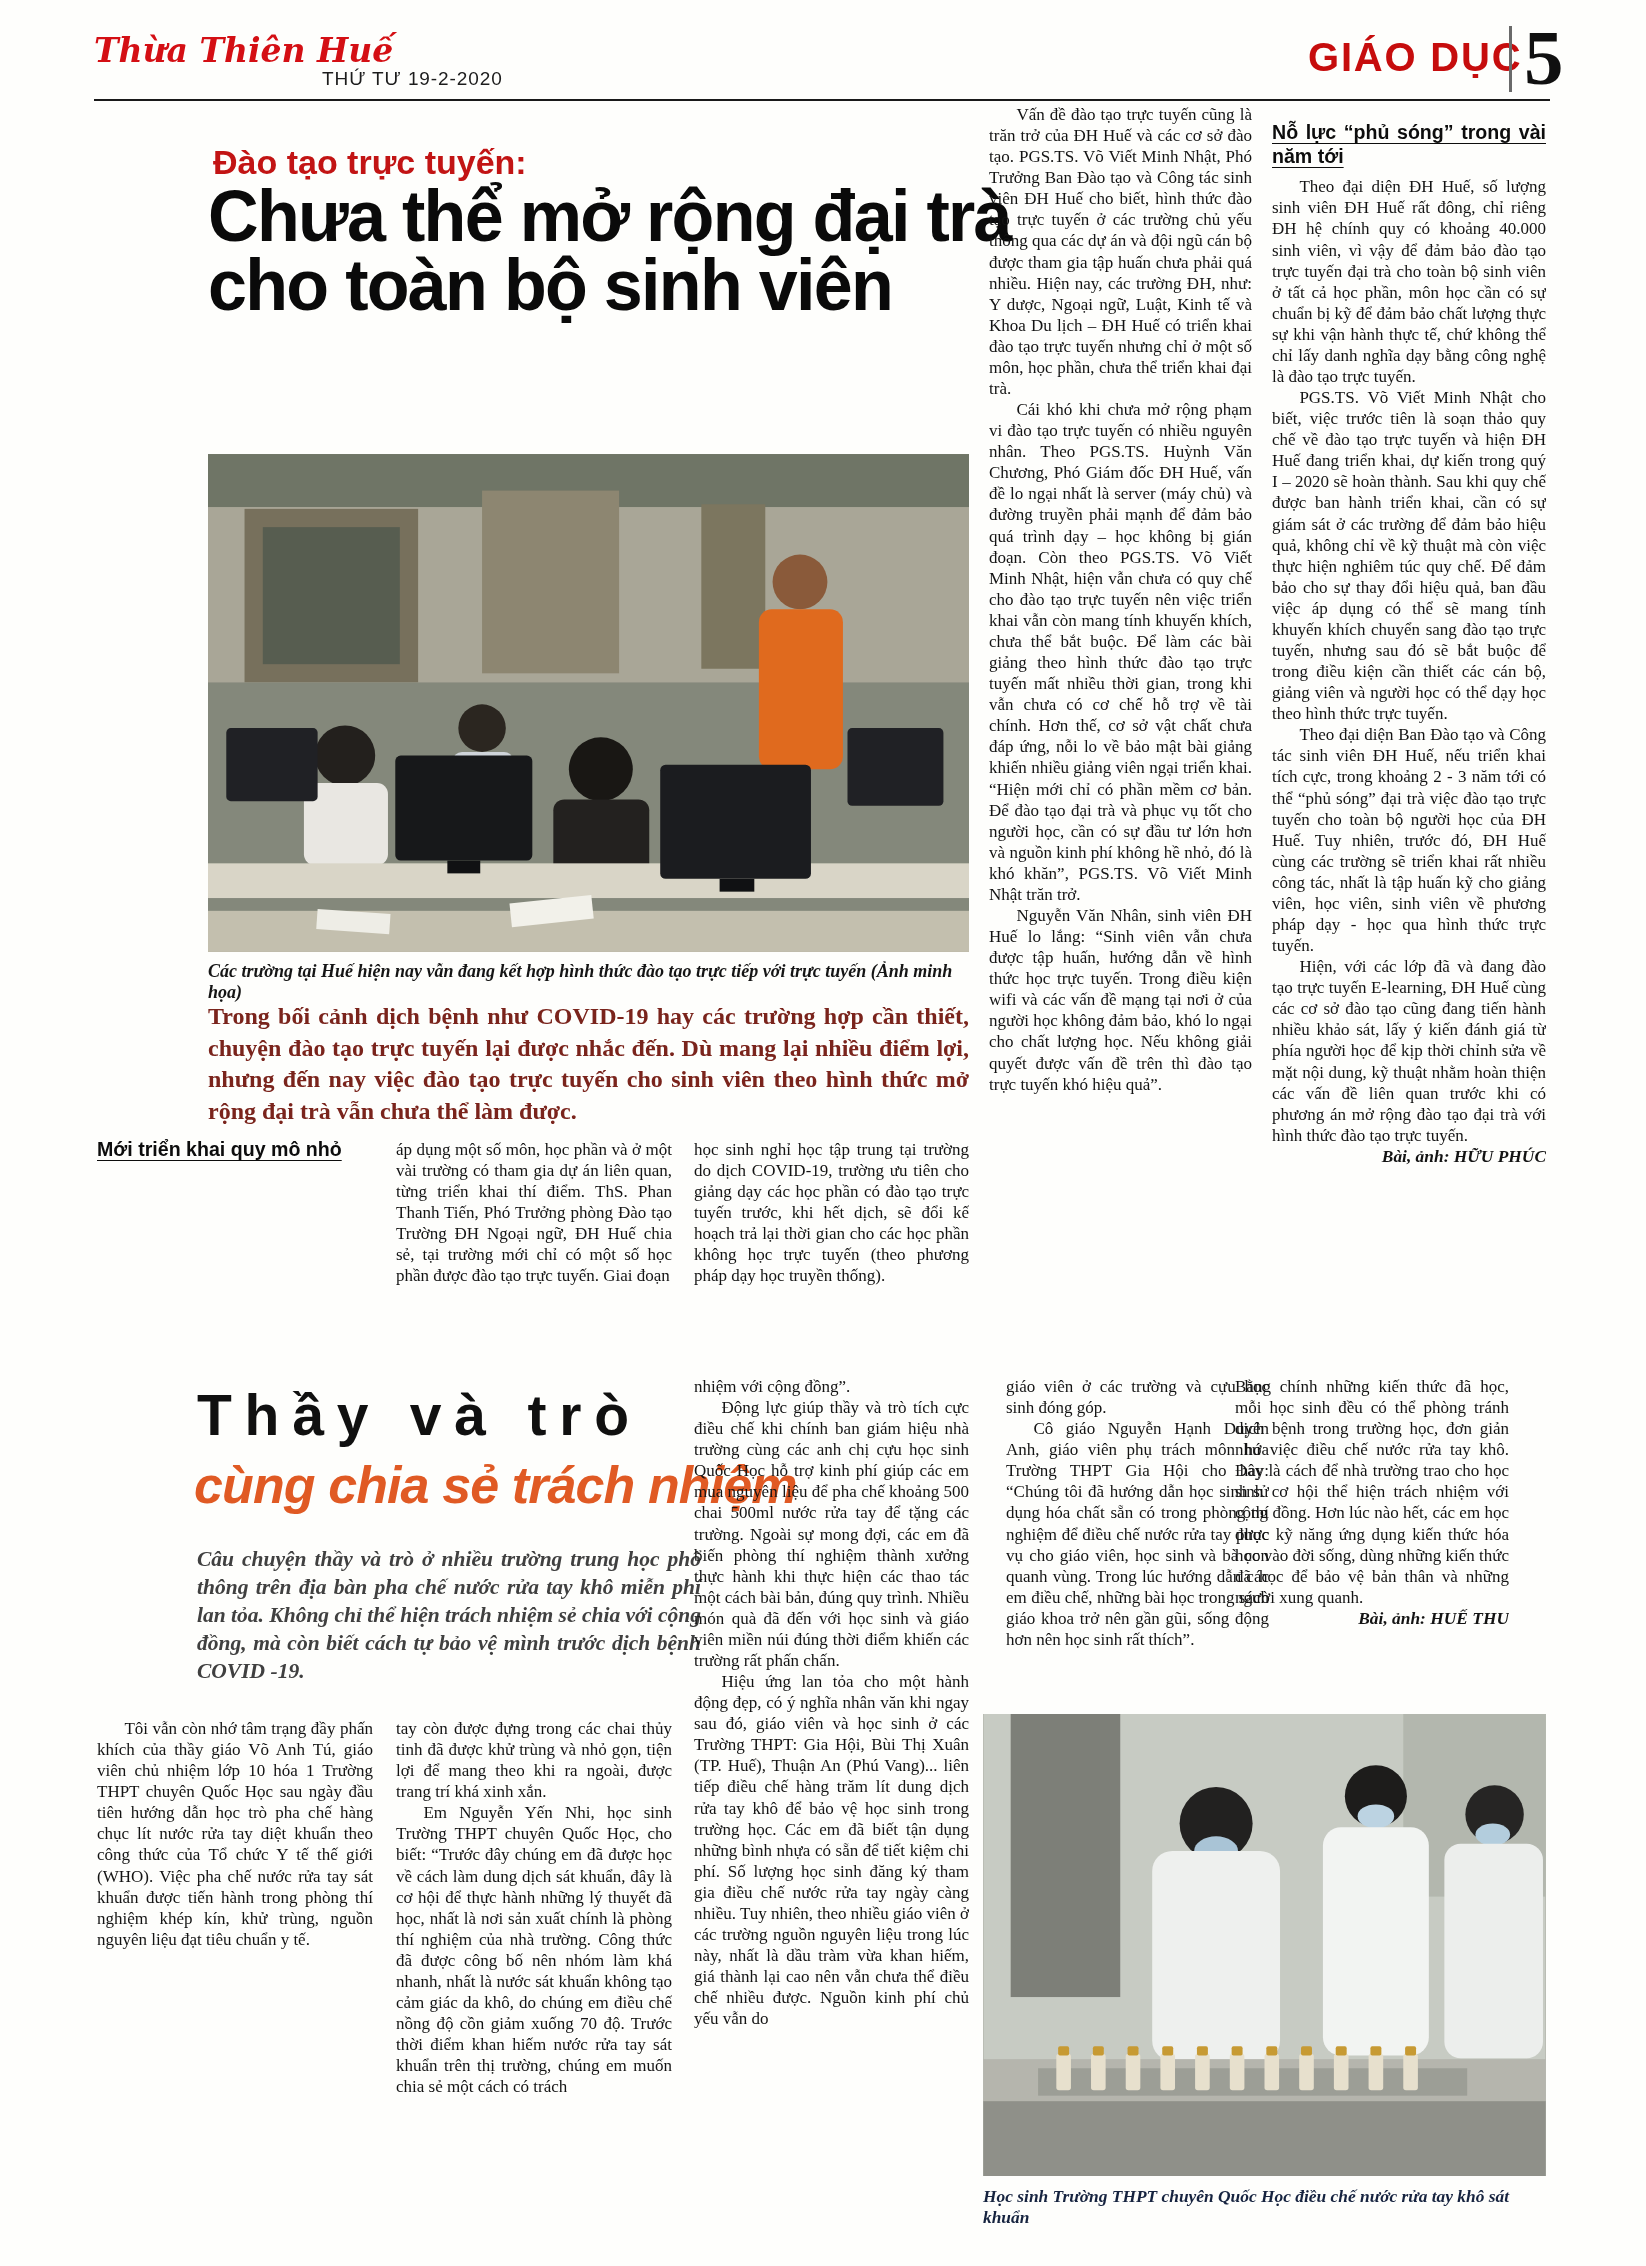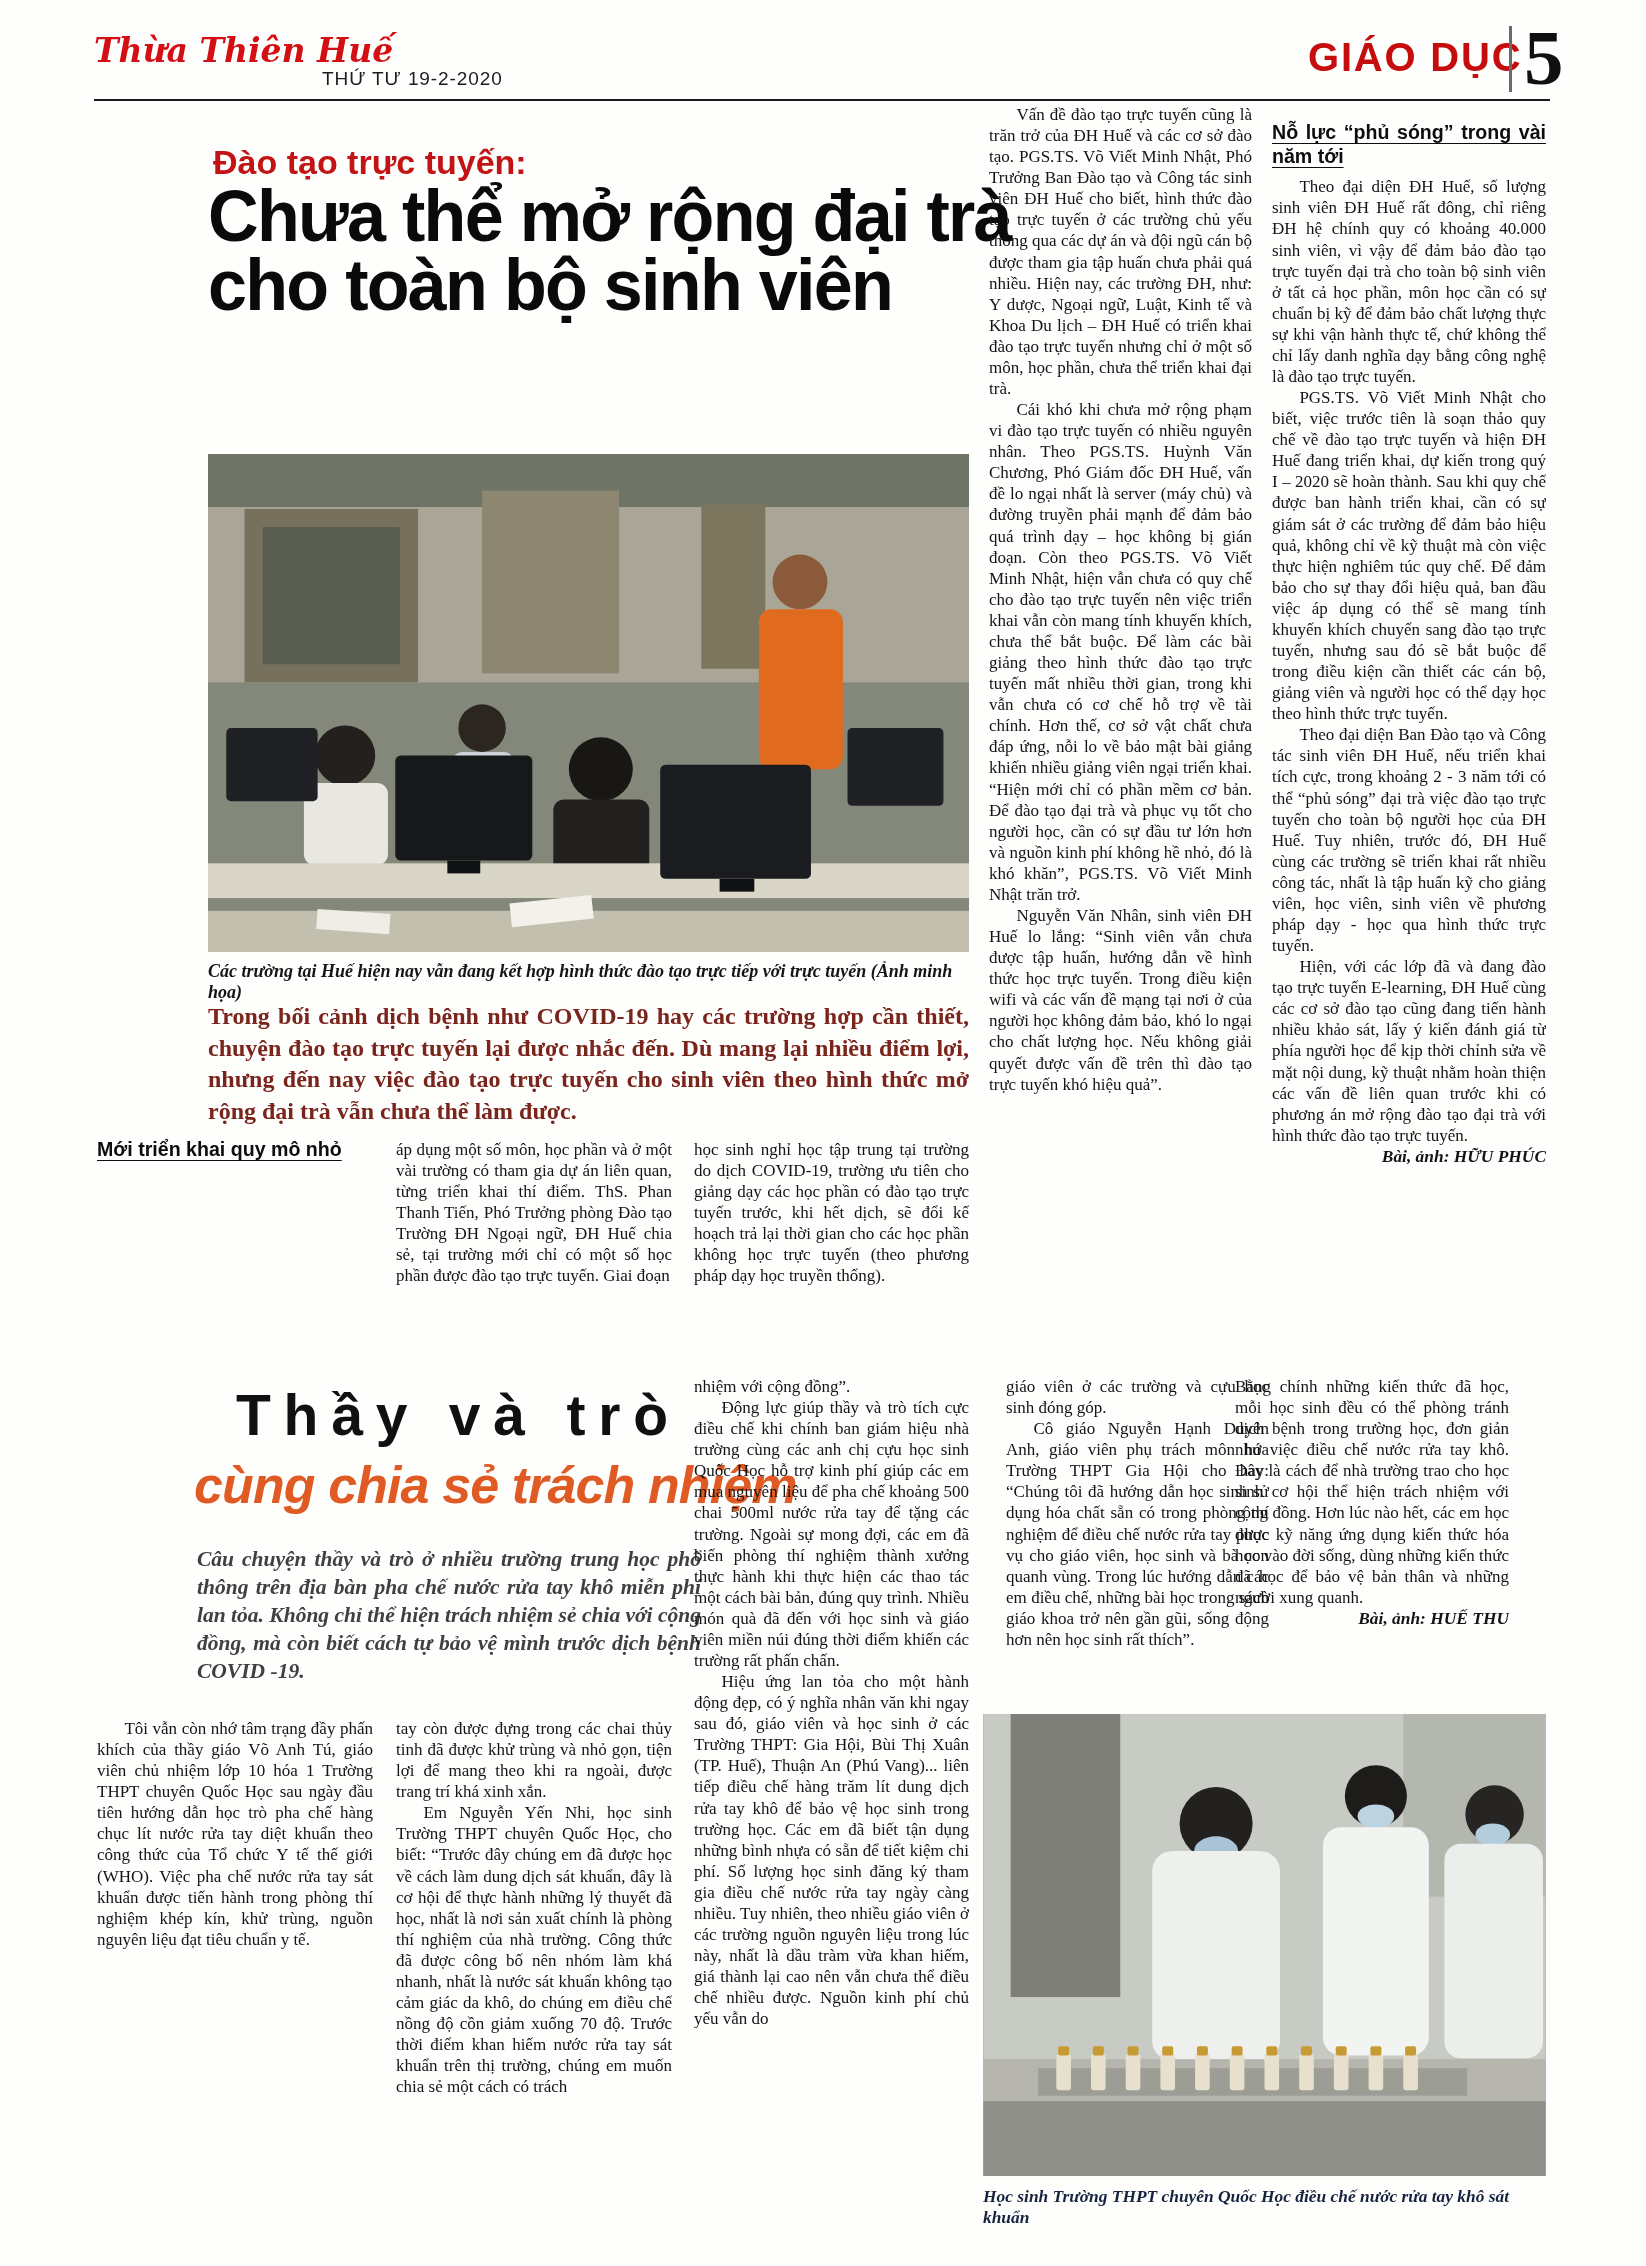--- a/index.html
+++ b/index.html
@@ -111,21 +111,21 @@
 
 <div class="col" style="left:1272px;top:120px;width:274px;height:1250px;">
   <span class="subhead">Nỗ lực “phủ sóng” trong vài năm tới</span>
   <p>Theo đại diện ĐH Huế, số lượng sinh viên ĐH Huế rất đông, chỉ riêng ĐH hệ chính quy có khoảng 40.000 sinh viên, vì vậy để đảm bảo đào tạo trực tuyến đại trà cho toàn bộ sinh viên ở tất cả học phần, môn học cần có sự chuẩn bị kỹ để đảm bảo chất lượng thực sự khi vận hành thực tế, chứ không thể chỉ lấy danh nghĩa dạy bằng công nghệ là đào tạo trực tuyến.</p>
   <p>PGS.TS. Võ Viết Minh Nhật cho biết, việc trước tiên là soạn thảo quy chế về đào tạo trực tuyến và hiện ĐH Huế đang triển khai, dự kiến trong quý I – 2020 sẽ hoàn thành. Sau khi quy chế được ban hành triển khai, cần có sự giám sát ở các trường để đảm bảo hiệu quả, không chỉ về kỹ thuật mà còn việc thực hiện nghiêm túc quy chế. Để đảm bảo cho sự thay đổi hiệu quả, ban đầu việc áp dụng có thể sẽ mang tính khuyến khích chuyển sang đào tạo trực tuyến, nhưng sau đó sẽ bắt buộc để trong điều kiện cần thiết các cán bộ, giảng viên và người học có thể dạy học theo hình thức trực tuyến.</p>
   <p>Theo đại diện Ban Đào tạo và Công tác sinh viên ĐH Huế, nếu triển khai tích cực, trong khoảng 2 - 3 năm tới có thể “phủ sóng” đại trà việc đào tạo trực tuyến cho toàn bộ người học của ĐH Huế. Tuy nhiên, trước đó, ĐH Huế cùng các trường sẽ triển khai rất nhiều công tác, nhất là tập huấn kỹ cho giảng viên, học viên, sinh viên về phương pháp dạy - học qua hình thức trực tuyến.</p>
   <p>Hiện, với các lớp đã và đang đào tạo trực tuyến E-learning, ĐH Huế cùng các cơ sở đào tạo cũng đang tiến hành nhiều khảo sát, lấy ý kiến đánh giá từ phía người học để kịp thời chỉnh sửa về mặt nội dung, kỹ thuật nhằm hoàn thiện các vấn đề liên quan trước khi có phương án mở rộng đào tạo đại trà với hình thức đào tạo trực tuyến.</p>
   <p class="byline">Bài, ảnh: HỮU PHÚC</p>
 </div>
 
-<div class="abs headline2a" style="left:197px;top:1382px;margin-left:39px;">Thầy và trò</div>
+<div class="abs headline2a" style="left:197px;top:1382px;">Thầy và trò</div>
 <div class="abs headline2b" style="left:194px;top:1455px;">cùng chia sẻ trách nhiệm</div>
 
 <div class="abs lead2" style="left:197px;top:1546px;width:504px;">Câu chuyện thầy và trò ở nhiều trường trung học phổ thông trên địa bàn pha chế nước rửa tay khô miễn phí lan tỏa. Không chỉ thể hiện trách nhiệm sẻ chia với cộng đồng, mà còn biết cách tự bảo vệ mình trước dịch bệnh COVID -19.</div>
 
 <div class="col" style="left:97px;top:1718px;width:276px;height:532px;">
   <p>Tôi vẫn còn nhớ tâm trạng đầy phấn khích của thầy giáo Võ Anh Tú, giáo viên chủ nhiệm lớp 10 hóa 1 Trường THPT chuyên Quốc Học sau ngày đầu tiên hướng dẫn học trò pha chế hàng chục lít nước rửa tay diệt khuẩn theo công thức của Tổ chức Y tế thế giới (WHO). Việc pha chế nước rửa tay sát khuẩn được tiến hành trong phòng thí nghiệm khép kín, khử trùng, nguồn nguyên liệu đạt tiêu chuẩn y tế.</p>
 </div>
 <div class="col" style="left:396px;top:1718px;width:276px;height:532px;">
   <p class="cont">tay còn được đựng trong các chai thủy tinh đã được khử trùng và nhỏ gọn, tiện lợi để mang theo khi ra ngoài, được trang trí khá xinh xắn.</p>
   <p>Em Nguyễn Yến Nhi, học sinh Trường THPT chuyên Quốc Học, cho biết: “Trước đây chúng em đã được học về cách làm dung dịch sát khuẩn, đây là cơ hội để thực hành những lý thuyết đã học, nhất là nơi sản xuất chính là phòng thí nghiệm của nhà trường. Công thức đã được công bố nên nhóm làm khá nhanh, nhất là nước sát khuẩn không tạo cảm giác da khô, do chúng em điều chế nồng độ cồn giảm xuống 70 độ. Trước thời điểm khan hiếm nước rửa tay sát khuẩn trên thị trường, chúng em muốn chia sẻ một cách có trách</p>

